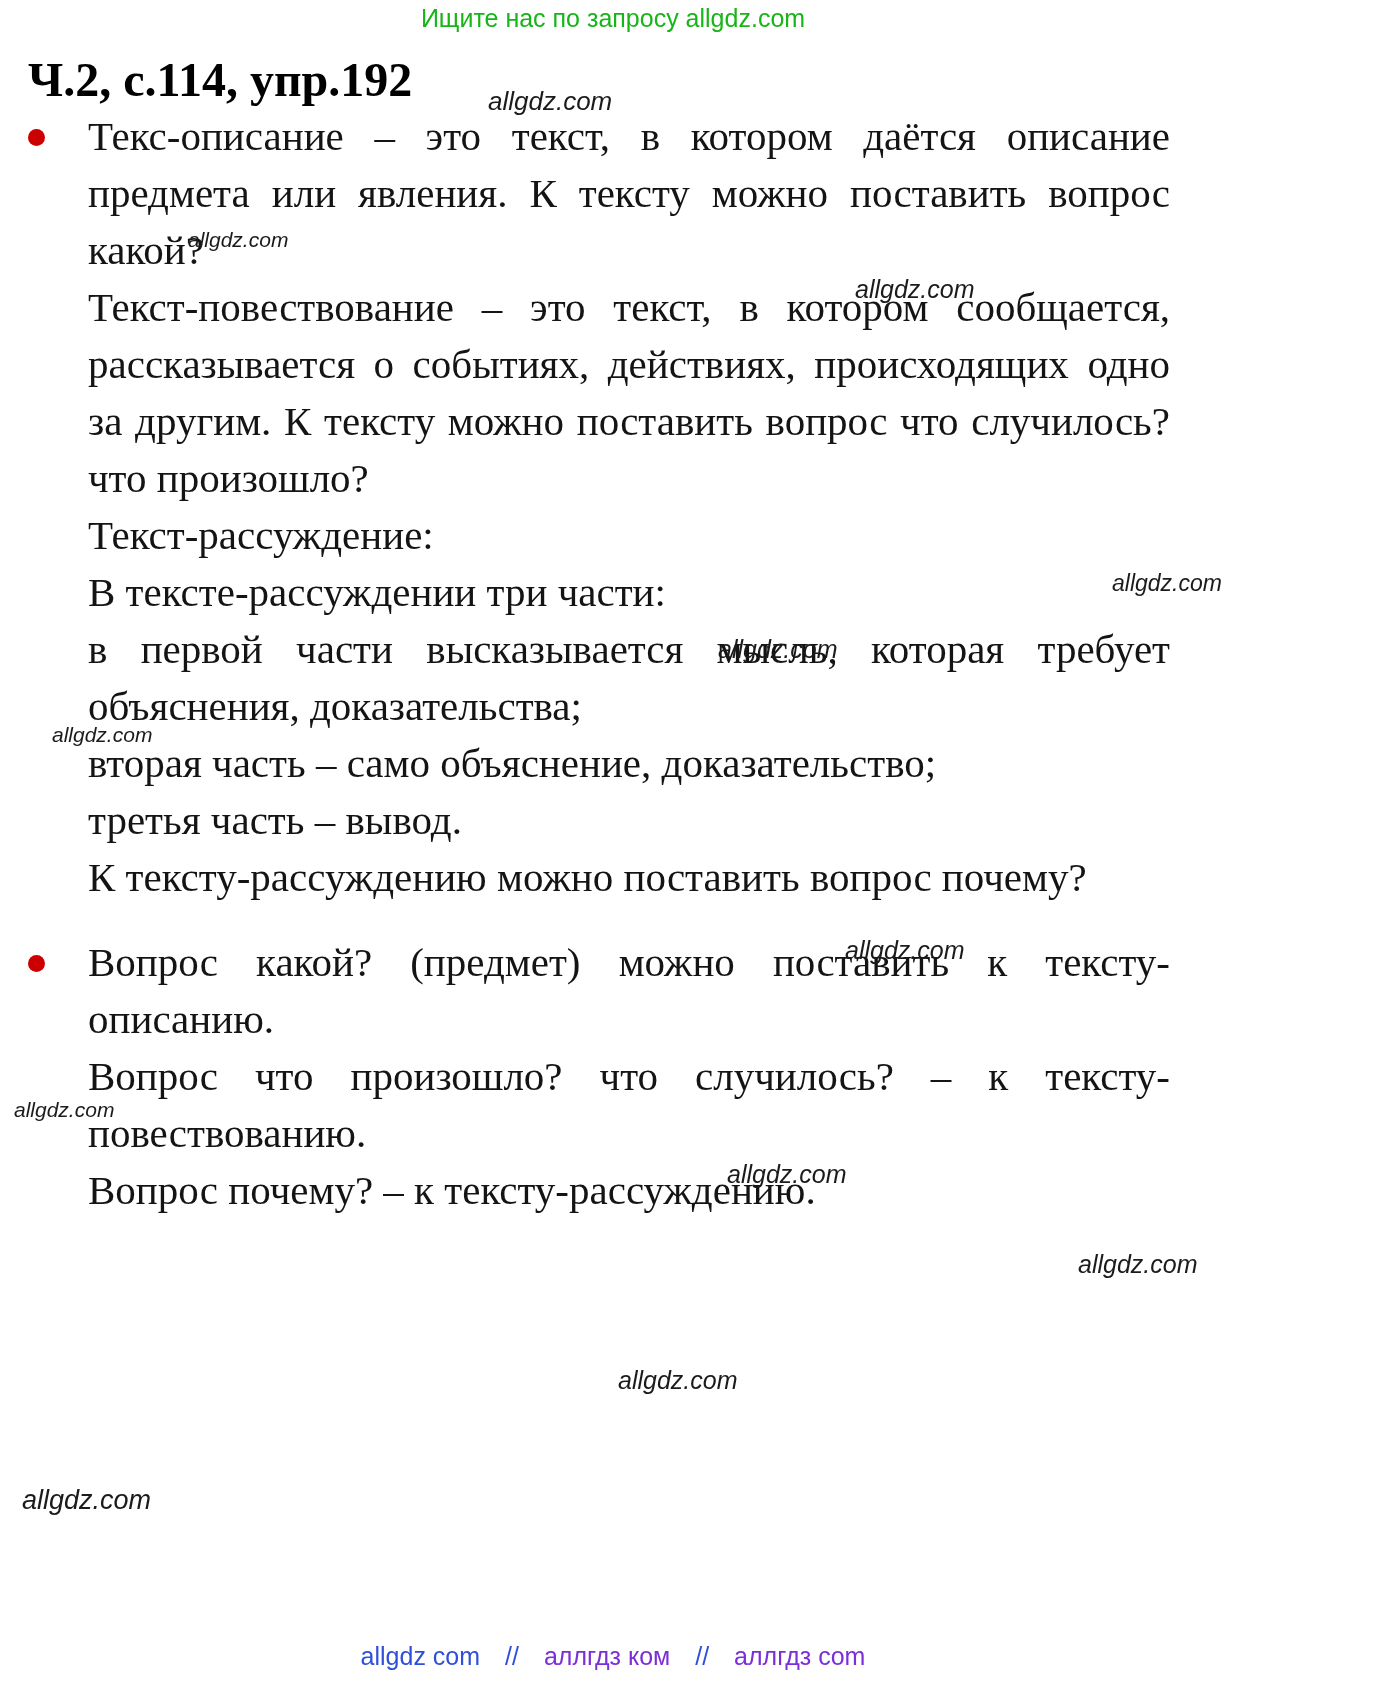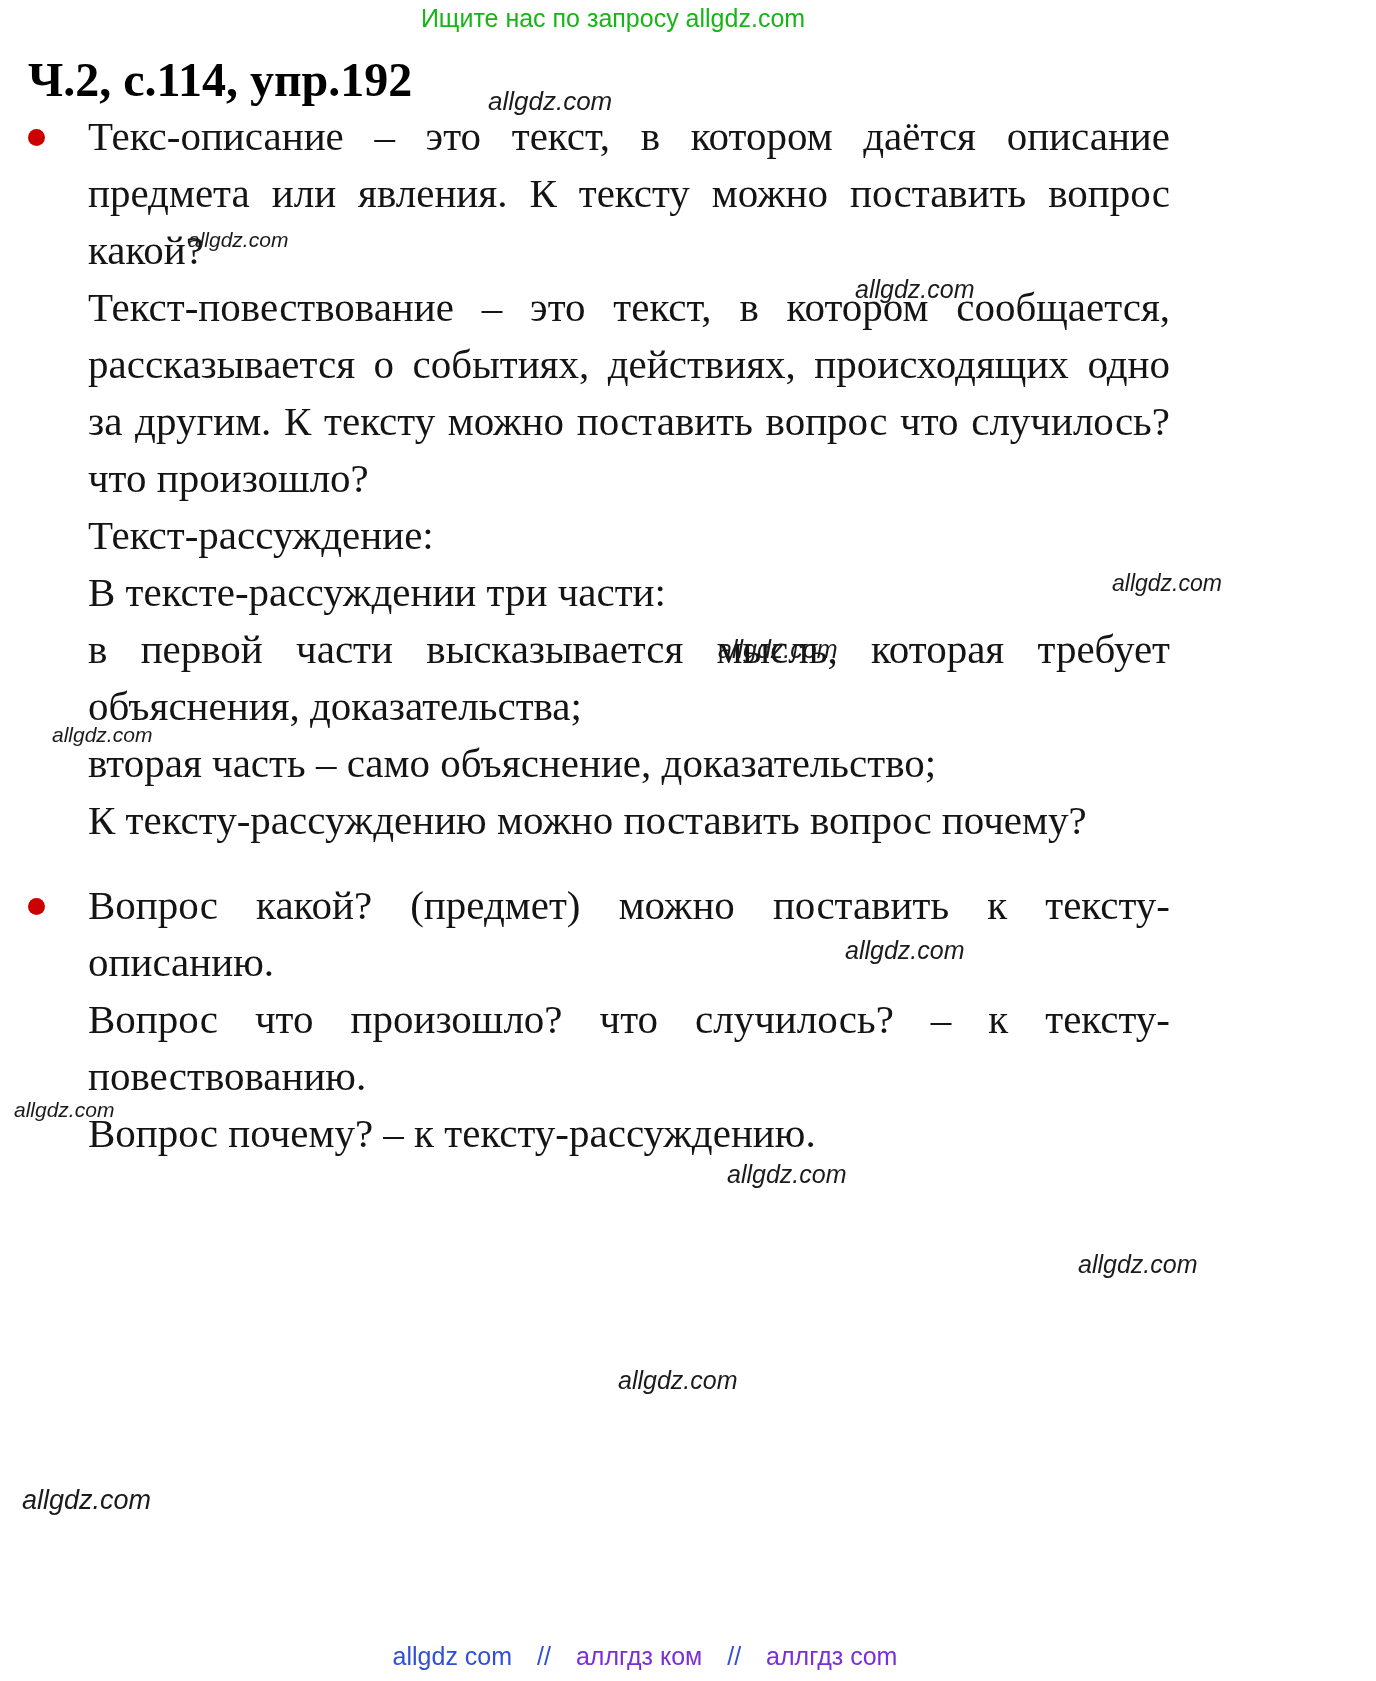--- a/index.html
+++ b/index.html
@@ -64,21 +64,20 @@
     font-style: italic;
   }
   .footer {
     position: absolute;
     bottom: 10px;
     left: 0;
     width: 100%;
     text-align: center;
     font-family: "Liberation Sans", "DejaVu Sans", sans-serif;
     font-size: 25px;
-    padding-left: 32px;
   }
   .footer .seg { margin: 0 9px; }
   .f-blue { color: #2f4fd8; }
   .f-purple { color: #7b2fd8; }
 </style>
 </head>
 <body>
 
 <div class="page">
 
@@ -89,20 +88,21 @@
   <div class="content">
 
     <section class="block">
       <span class="bullet"></span>
       <p>Текс-описание – это текст, в котором даётся описание предмета или явления. К тексту можно поставить вопрос какой?</p>
       <p>Текст-повествование – это текст, в котором сообщается, рассказывается о событиях, действиях, происходящих одно за другим. К тексту можно поставить вопрос что случилось? что произошло?</p>
       <p>Текст-рассуждение:</p>
       <p>В тексте-рассуждении три части:</p>
       <p>в первой части высказывается мысль, которая требует объяснения, доказательства;</p>
       <p>вторая часть – само объяснение, доказательство;</p>
+      <p>третья часть – вывод.</p>
       <p>К тексту-рассуждению можно поставить вопрос почему?</p>
     </section>
 
     <section class="block block-2">
       <span class="bullet"></span>
       <p>Вопрос какой? (предмет) можно поставить к тексту-описанию.</p>
       <p>Вопрос что произошло? что случилось? – к тексту-повествованию.</p>
       <p>Вопрос почему? – к тексту-рассуждению.</p>
     </section>
 

